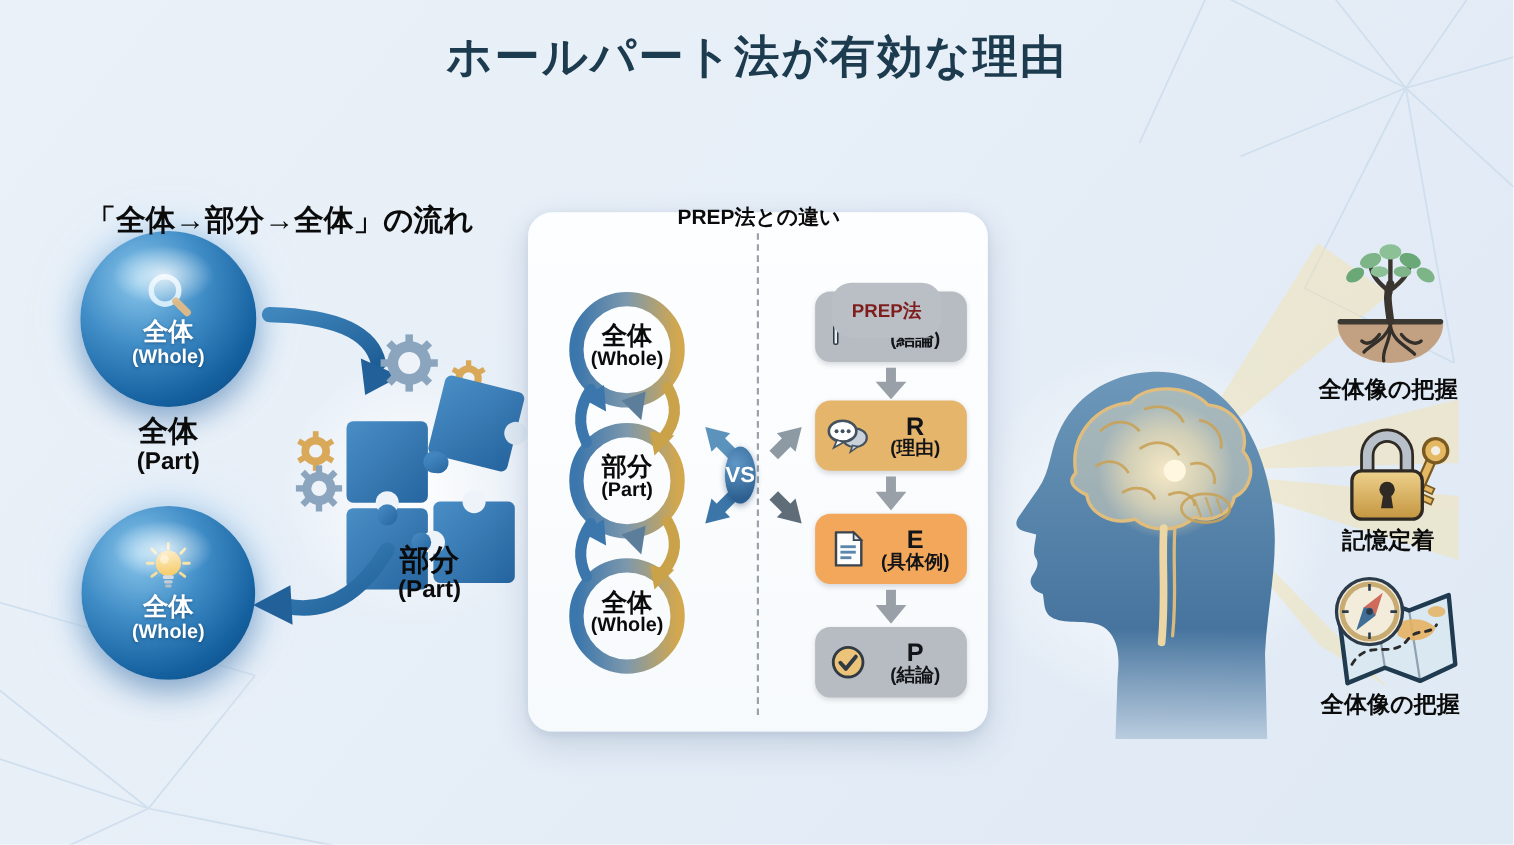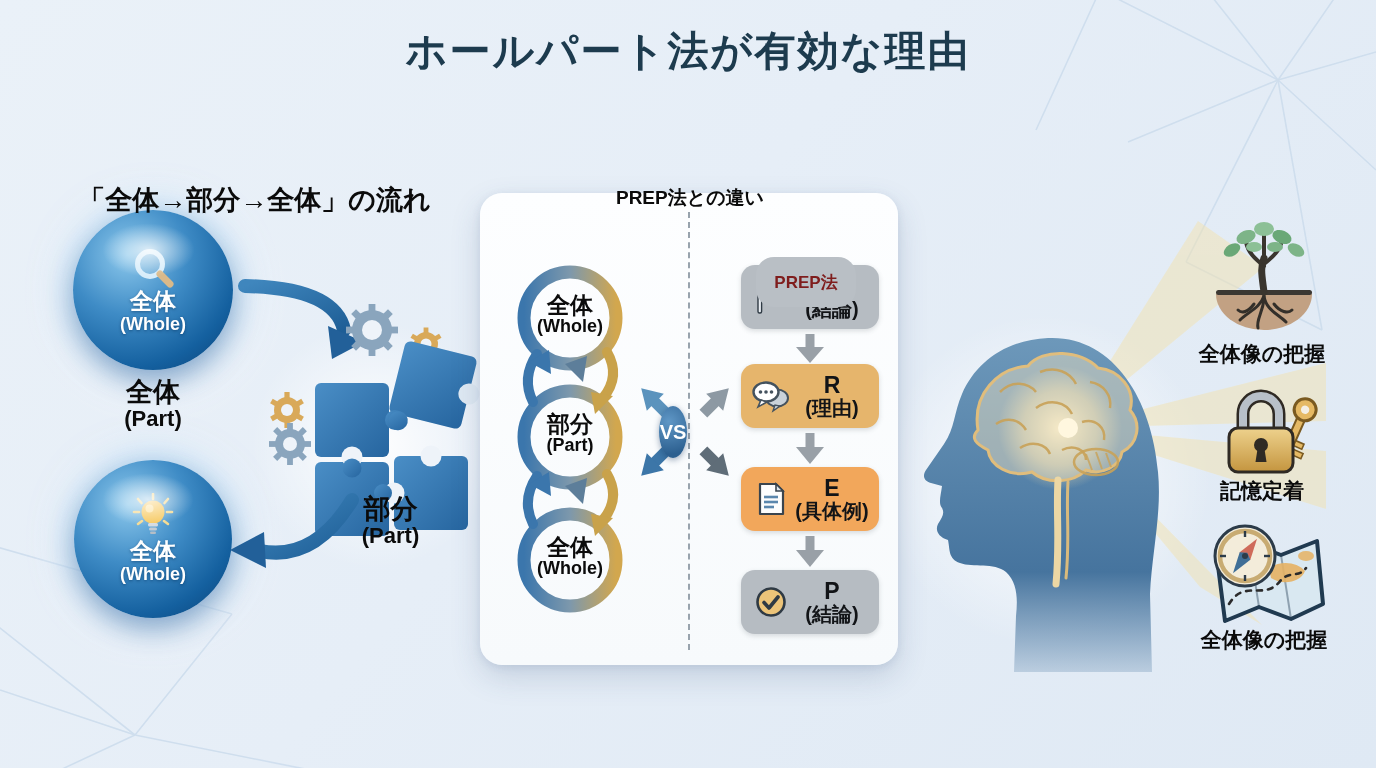--- a/index.html
+++ b/index.html
@@ -50,21 +50,21 @@
     box-shadow:0 2px 6px rgba(20,50,90,.4);}
 
   .prep-box{left:741px;width:138px;height:64px;border-radius:14px;display:flex;align-items:center;
     padding:0;box-shadow:0 2px 5px rgba(60,70,80,.18);}
   .prep-box.gray{background:#b6bcc2;}
   .prep-box.tan{background:#e6b56c;}
   .prep-box.orange{background:#f2a75b;}
   .prep-box .pb-icon{margin-left:10px;flex:0 0 40px;}
   .prep-box .pb-text{flex:1;text-align:center;color:#121417;line-height:1.02;padding-right:6px;}
   .prep-box .pb-letter{font-size:23px;font-weight:800;}
-  .prep-box .pb-sub{font-size:20px;font-weight:800;}
+  .prep-box .pb-sub{font-size:17px;font-weight:800;}
 
   .benefit-label{text-align:center;color:#0b0b0b;font-weight:800;font-size:21px;}
 </style>
 </head>
 <body>
 
 <div class="canvas">
 
   <svg class="abs z0" width="1376" height="768" viewBox="0 0 1376 768">
     <g stroke="#cddded" stroke-width="1.6" fill="none" opacity="0.9">

